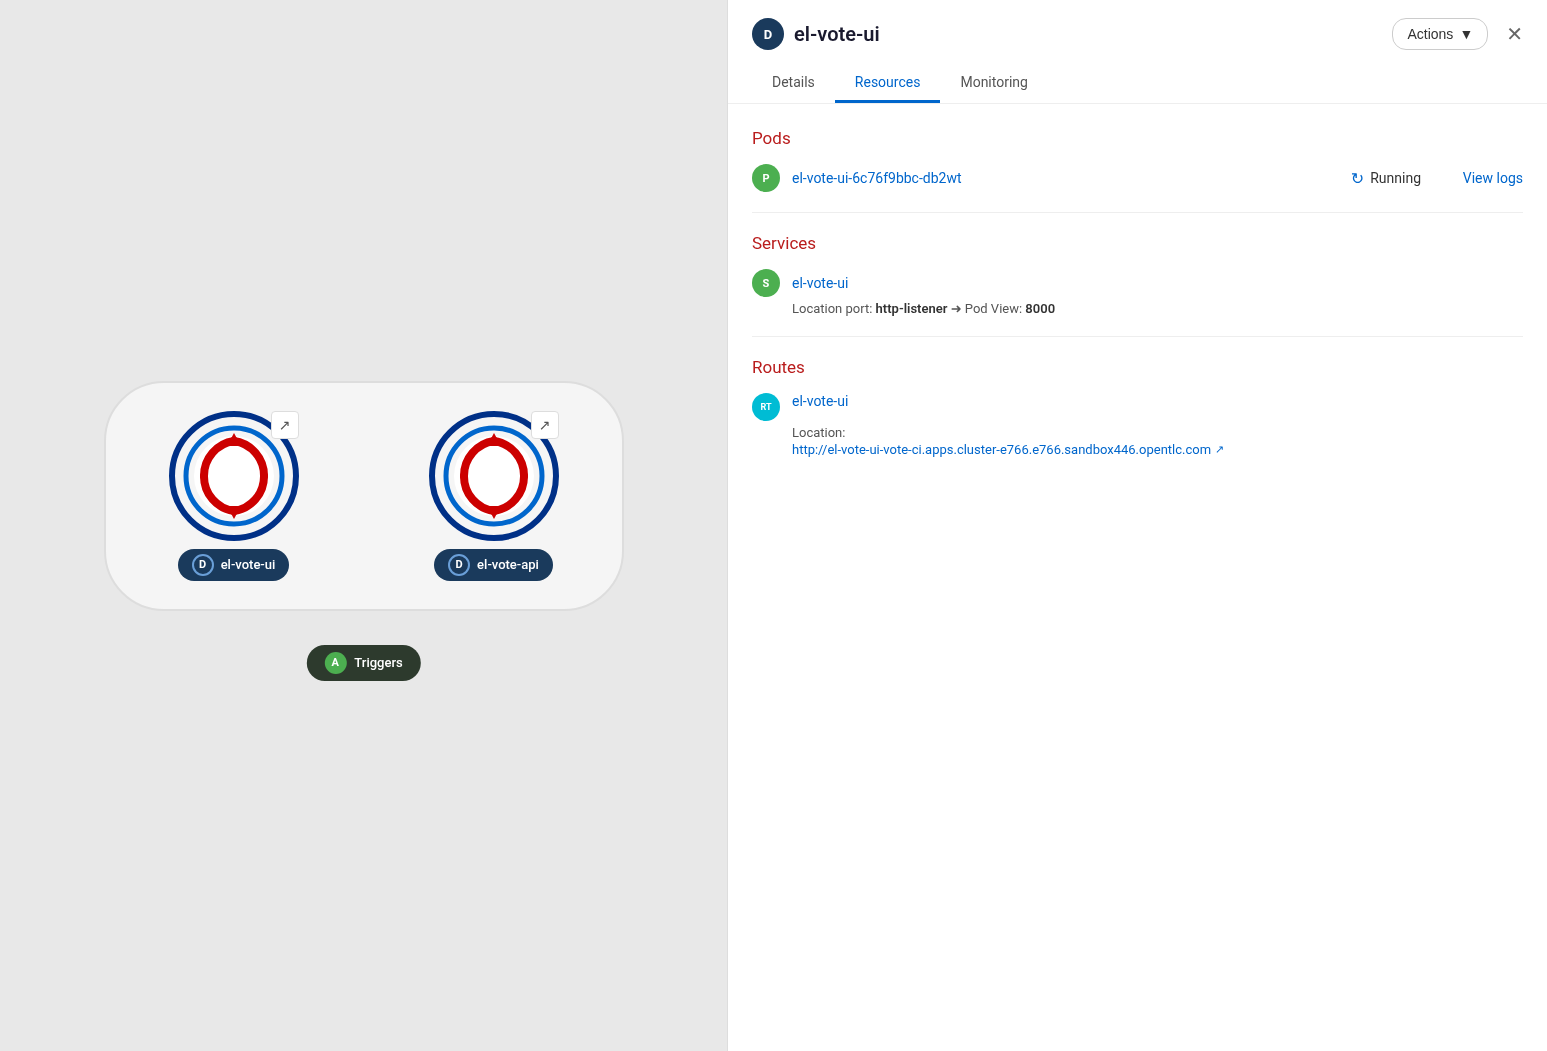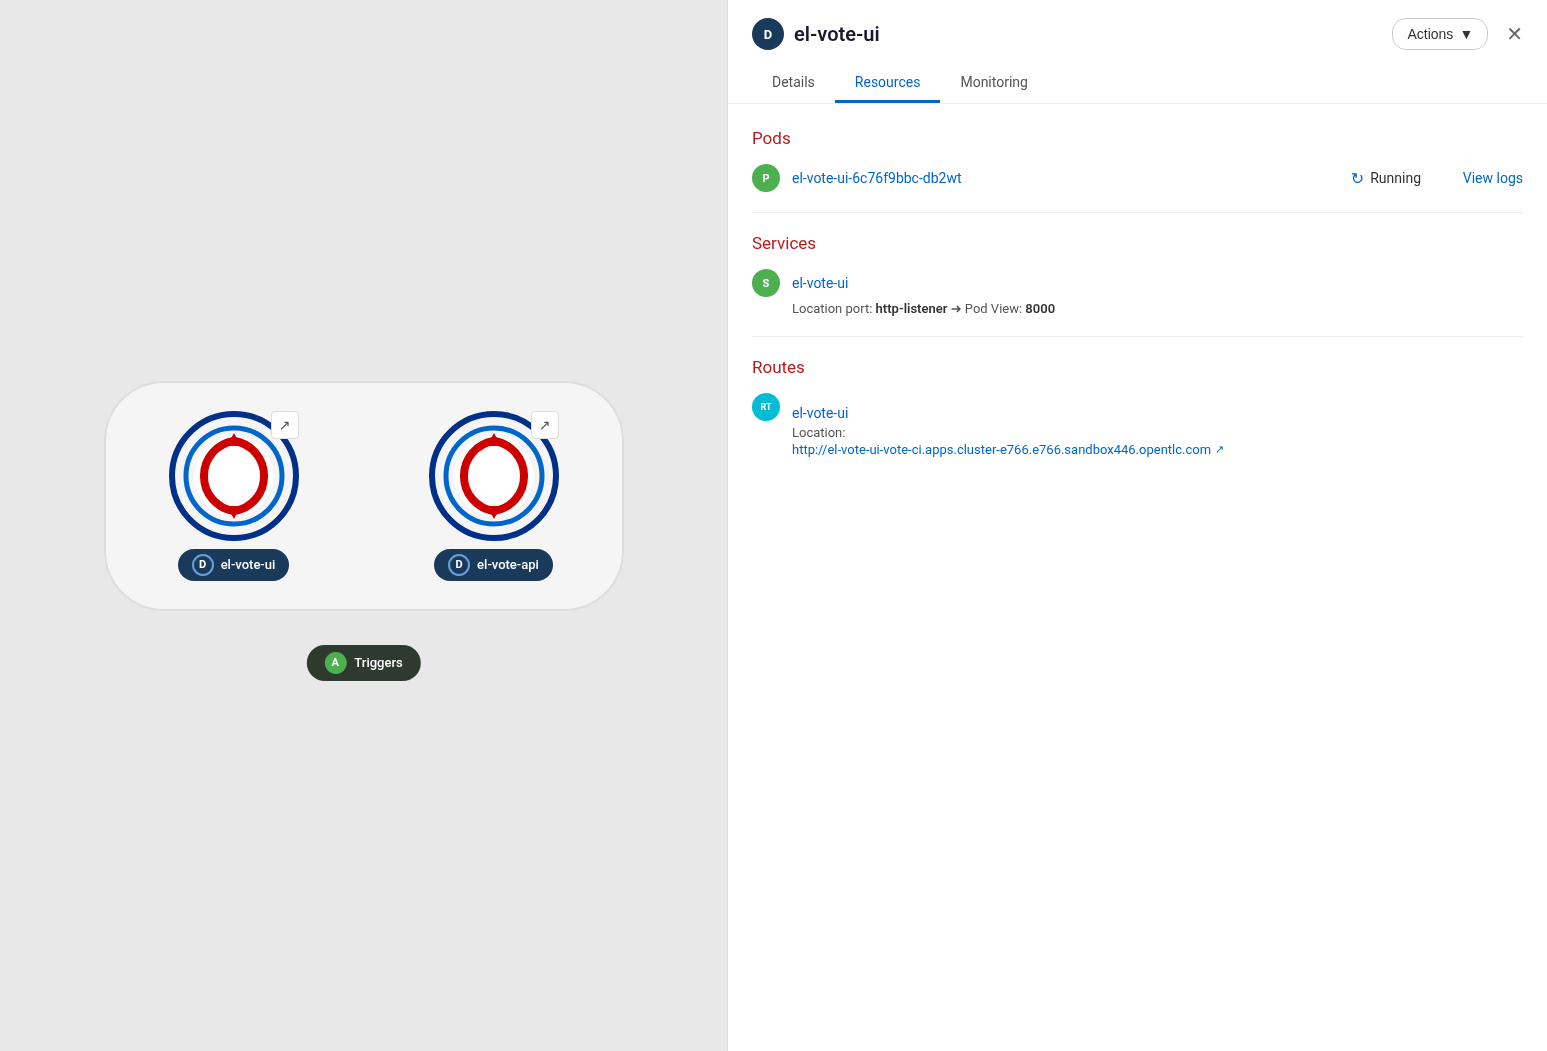--- a/index.html
+++ b/index.html
@@ -336,21 +336,21 @@
       border-radius: 50%;
       display: flex; align-items: center; justify-content: center;
       font-size: 9px;
       font-weight: bold;
       color: white;
       flex-shrink: 0;
     }
 
     .route-row {
       display: flex;
-      align-items: flex-end;
+      align-items: flex-start;
       gap: 12px;
       margin-bottom: 4px;
     }
 
     .route-name {
       color: #0066cc;
       font-size: 14px;
       cursor: pointer;
     }
 

